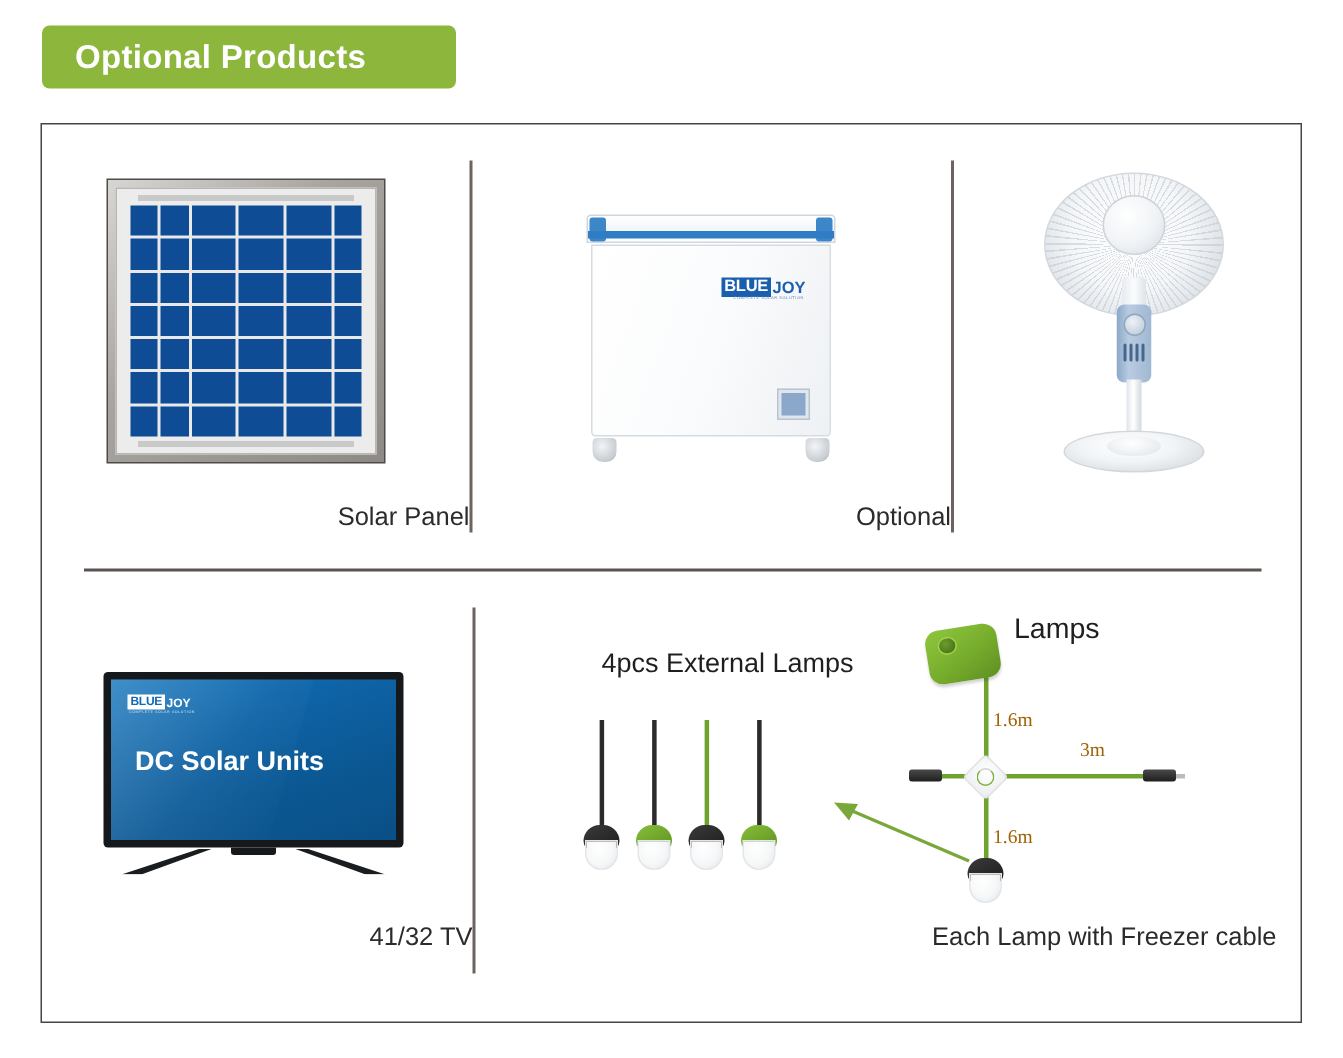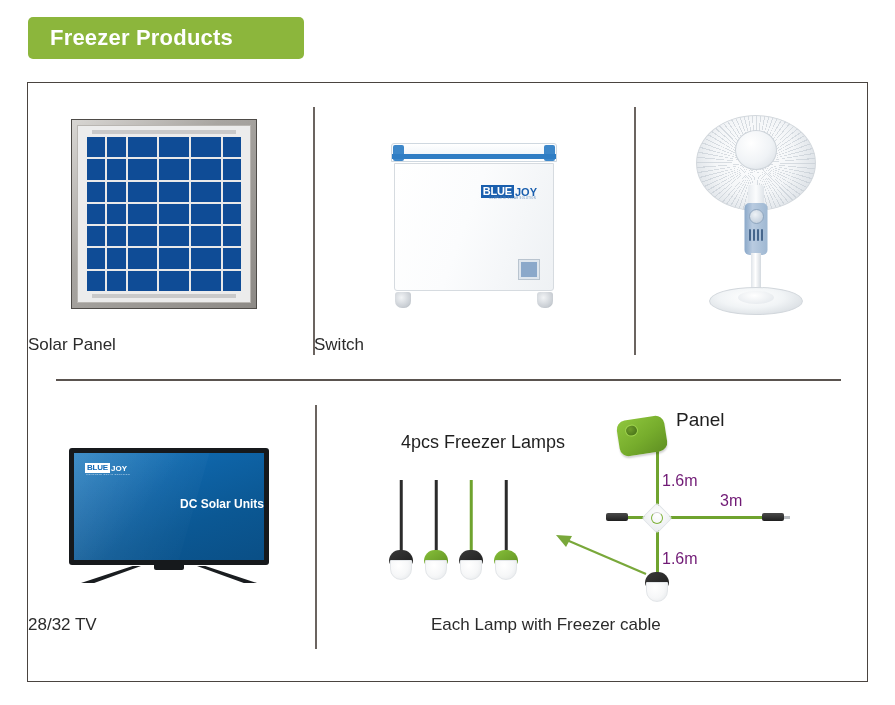--- a/index.html
+++ b/index.html
@@ -62,21 +62,21 @@
   
   .cell {
     position: absolute;
     box-sizing: border-box;
     text-decoration: underline;
   }
   .cell-caption {
     position: absolute;
     left: 0;
     width: 100%;
-    text-align: left;
+    text-align: right;
     font-size: 17px;
     color: #2b2b2b;
     font-family: "Liberation Sans", sans-serif;
   }
 
   
   #solar-panel-art {
     position: absolute;
     left: 70px;
     top: 118px;
@@ -372,25 +372,25 @@
   .tv-tagline {
     position:absolute;
     left: 12px; top: 20px;
     font-size: 2.4px;
     color: #cfe2f3;
     letter-spacing: .4px;
     z-index: 2;
   }
   .tv-headline {
     position: absolute;
-    left: 0; right: 0;
+    left: 16px; right: 0;
     top: 44px;
-    text-align: right;
+    text-align: left;
     color: #ffffff;
-    font-size: 12px;
+    font-size: 18px;
     font-weight: bold;
     z-index: 2;
   }
   .tv-chin {
     position:absolute;
     left: 85px; top: 117px;
     width: 30px; height: 5px;
     background:#16191c;
     border-radius: 0 0 2px 2px;
   }
@@ -497,22 +497,23 @@
     background: linear-gradient(180deg,#4a4a4a,#1f1f1f);
     border-radius: 2px;
   }
   .plug-pin {
     position: absolute;
     width: 6px; height: 3px;
     background: #b9bdc1;
   }
   .dim-label {
     position: absolute;
-    font-size: 16px;
-    color: #701a75;
+    font-size: 13px;
+    color: #a16207;
+    font-family: Liberation Serif, serif;
   }
   .arrow-wrap {
     position: absolute;
     left: 548px;
     top: 528px;
     width: 110px;
     height: 62px;
     pointer-events: none;
   }
   .switch-title {
@@ -525,21 +526,21 @@
   .section-label {
     position: absolute;
     font-size: 18px;
     color: #1f1f1f;
   }
 </style>
 </head>
 <body>
 
 <div id="header-badge">
-  <span class="title">Freezer Products</span>
+  <span class="title">Optional Products</span>
 </div>
 
 <div id="content-frame">
 
   <div class="v-divider" style="left:285px; top:24px;  height:248px;"></div>
   <div class="v-divider" style="left:606px; top:24px;  height:248px;"></div>
   <div class="h-divider" style="left:28px;  top:296px; width:785px;"></div>
   <div class="v-divider" style="left:287px; top:322px; height:244px;"></div>
 
   <div class="cell" style="left:0px; top:0px; width:285px; height:296px;">
@@ -611,21 +612,21 @@
           <span class="joy">JOY</span>
         </div>
         <div class="fz-tagline">COMPLETE SOLAR SOLUTION</div>
         <div class="fz-panel">
           <div class="fz-panel-screen"></div>
         </div>
       </div>
       <div class="fz-wheel" style="left:6px;"></div>
       <div class="fz-wheel" style="right:6px;"></div>
     </div>
-    <div class="cell-caption" style="top:252px;">Switch</div>
+    <div class="cell-caption" style="top:252px;">Optional</div>
   </div>
 
   <div class="cell" style="left:607px; top:0px; width:234px; height:296px;">
     <div id="fan-art" style="left:52px; top:32px;">
       <div class="fan-grille">
         <div class="fan-hub"></div>
       </div>
       <div class="fan-neck"></div>
       <div class="fan-control">
         <div class="fan-dial"></div>
@@ -651,25 +652,25 @@
             <span class="joy">JOY</span>
           </div>
           <div class="tv-tagline">COMPLETE SOLAR SOLUTION</div>
           <div class="tv-headline">DC Solar Units</div>
         </div>
       </div>
       <div class="tv-chin"></div>
       <div class="tv-leg left"></div>
       <div class="tv-leg right"></div>
     </div>
-    <div class="cell-caption" style="top:235px;">28/32 TV</div>
+    <div class="cell-caption" style="top:235px;">41/32 TV</div>
   </div>
 
   <div class="cell" style="left:288px; top:297px; width:553px; height:303px;">
-    <div class="section-label" style="left:85px; top:52px;">4pcs Freezer Lamps</div>
+    <div class="section-label" style="left:85px; top:52px;">4pcs External Lamps</div>
     <div class="cell-caption" style="top:235px; left:115px; width:420px;">Each Lamp with Freezer cable</div>
   </div>
 
 </div>
 
 <div id="lamps-art">
   <div class="lamp" style="left:0px;">
     <div class="cord" style="background:#2b2b2b;"></div>
     <div class="cap" style="background:linear-gradient(150deg,#3a3a3a,#1d1d1d);"></div>
     <div class="bulb"></div>
@@ -691,21 +692,21 @@
   </div>
 </div>
 
 <div class="arrow-wrap">
   <svg width="110" height="62" viewBox="0 0 110 62">
     <line x1="98" y1="46" x2="14" y2="10" stroke="#79a83a" stroke-width="2.2"></line>
     <polygon points="8,7 24,8 18,19" fill="#79a83a"></polygon>
   </svg>
 </div>
 
-<div class="switch-title">Panel</div>
+<div class="switch-title">Lamps</div>
 
 <div id="switch-art">
 
   <div class="wire v" style="left:60px; top:40px; height:68px;"></div>
 
   <div class="wire v" style="left:60px; top:110px; height:62px;"></div>
 
   <div class="wire h" style="left:70px; top:106px; width:98px;"></div>
 
   <div class="wire h" style="left:32px; top:106px; width:22px;"></div>

